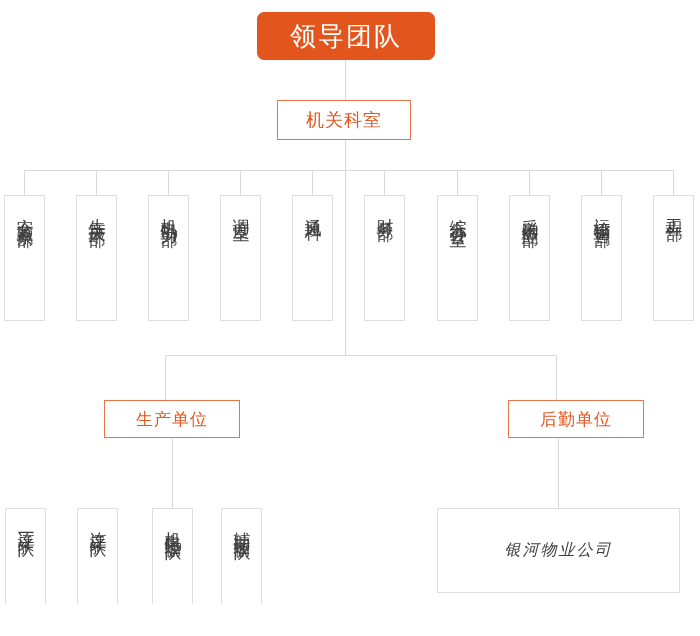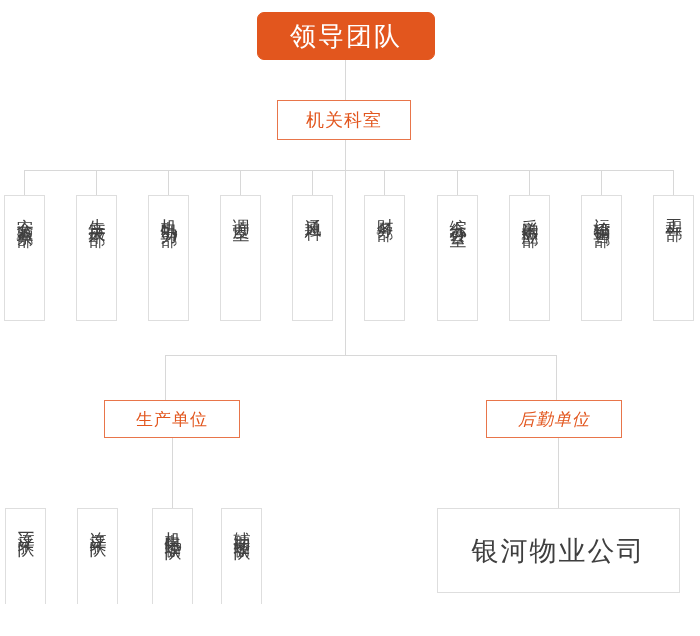--- a/index.html
+++ b/index.html
@@ -79,21 +79,22 @@
     line-height: 1.05;
     display: block;
   }
   .node.vertical {
     align-items: flex-start;
     padding-top: 9px;
   }
 
   .node.wide-text .node-label {
     letter-spacing: 2px;
-    font-size: 27px;
+    font-size: 16px;
+    font-style: italic;
   }
 
   .node-label {
     display: block;
     pointer-events: none;
   }
 </style>
 </head>
 <body>
 
@@ -156,21 +157,21 @@
 
   <div class="line v" style="left:345px; top:170px; height:185px;"></div>
   <div class="line h" style="left:165px; top:355px; width:392px;"></div>
   <div class="line v" style="left:165px; top:355px; height:45px;"></div>
   <div class="line v" style="left:556px; top:355px; height:45px;"></div>
 
   <div class="node level-group wide" style="left:104px; top:400px; width:136px; height:38px;">
     <span class="node-label">生产单位</span>
   </div>
 
-  <div class="node level-group wide" style="left:486px; top:400px; width:136px; height:38px;font-style:italic;">
+  <div class="node level-group wide" style="left:508px; top:400px; width:136px; height:38px;">
     <span class="node-label">后勤单位</span>
   </div>
 
   <div class="line v" style="left:172px; top:438px; height:70px;"></div>
 
   <div class="line v" style="left:558px; top:438px; height:70px;"></div>
 
   <div class="node level-leaf vertical" style="left:5px;   top:508px; width:41px; height:122px;">
     <span class="node-label">连采一队</span>
   </div>

